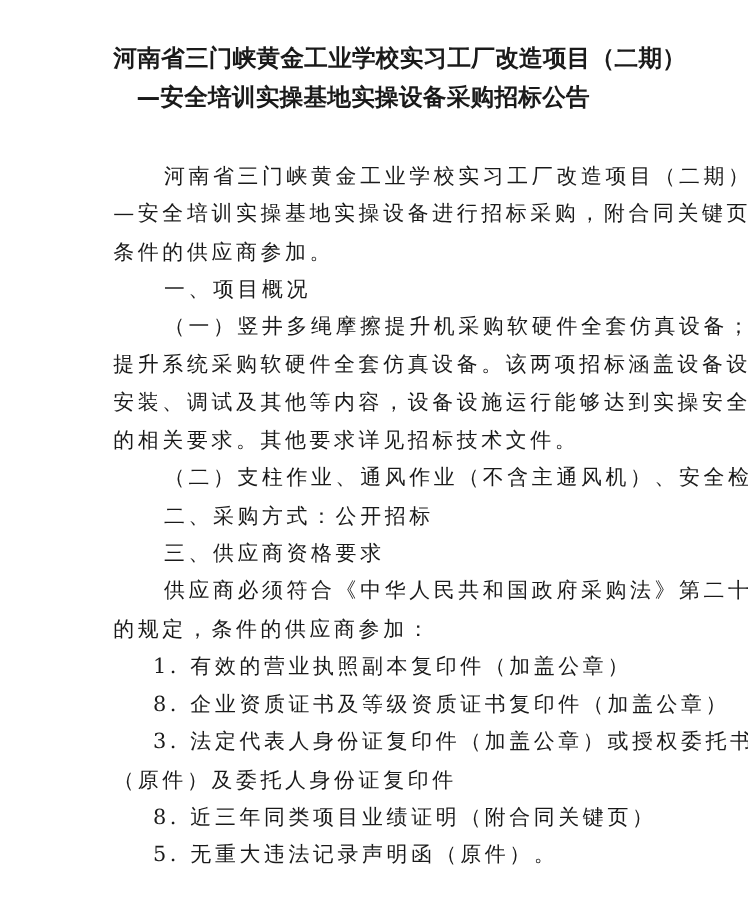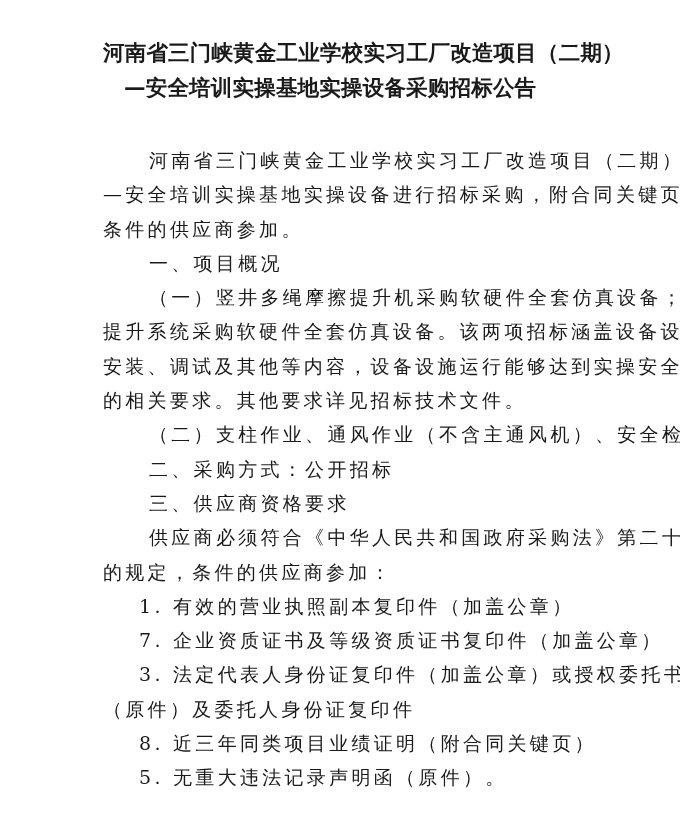--- a/index.html
+++ b/index.html
@@ -31,19 +31,19 @@
     <div class="line ind">（一）竖井多绳摩擦提升机采购软硬件全套仿真设备；斜井</div>
     <div class="line">提升系统采购软硬件全套仿真设备。该两项招标涵盖设备设施的</div>
     <div class="line">安装、调试及其他等内容，设备设施运行能够达到实操安全培训</div>
     <div class="line">的相关要求。其他要求详见招标技术文件。</div>
     <div class="line ind">（二）支柱作业、通风作业（不含主通风机）、安全检查作</div>
     <div class="line ind">二、采购方式：公开招标</div>
     <div class="line ind">三、供应商资格要求</div>
     <div class="line ind">供应商必须符合《中华人民共和国政府采购法》第二十二条</div>
     <div class="line">的规定，条件的供应商参加：</div>
     <div class="line ind-num">1. 有效的营业执照副本复印件（加盖公章）</div>
-    <div class="line ind-num">7. 企业资质证书及等级资质证书复印件（加盖公章）</div>
+    <div class="line ind-num">8. 企业资质证书及等级资质证书复印件（加盖公章）</div>
     <div class="line ind-num">3. 法定代表人身份证复印件（加盖公章）或授权委托书</div>
     <div class="line">（原件）及委托人身份证复印件</div>
     <div class="line ind-num">8. 近三年同类项目业绩证明（附合同关键页）</div>
     <div class="line ind-num">5. 无重大违法记录声明函（原件）。</div>
   </div>
 </div>
 
 </body></html>

